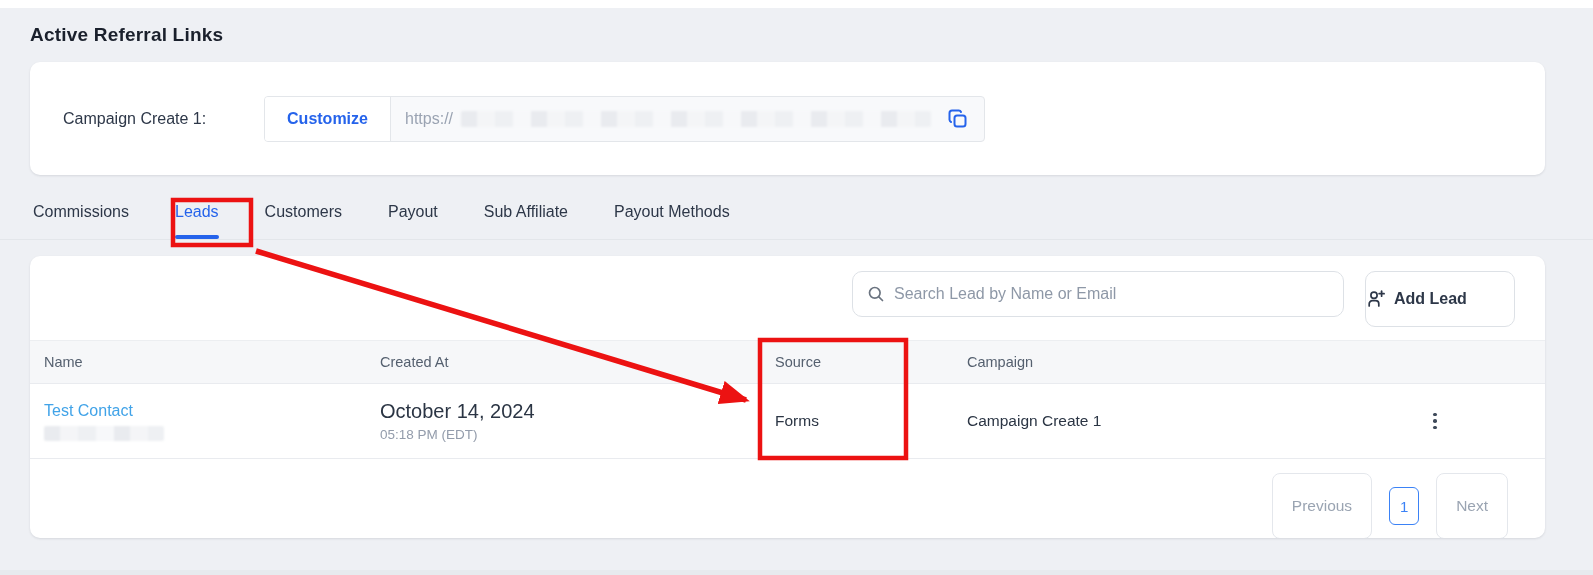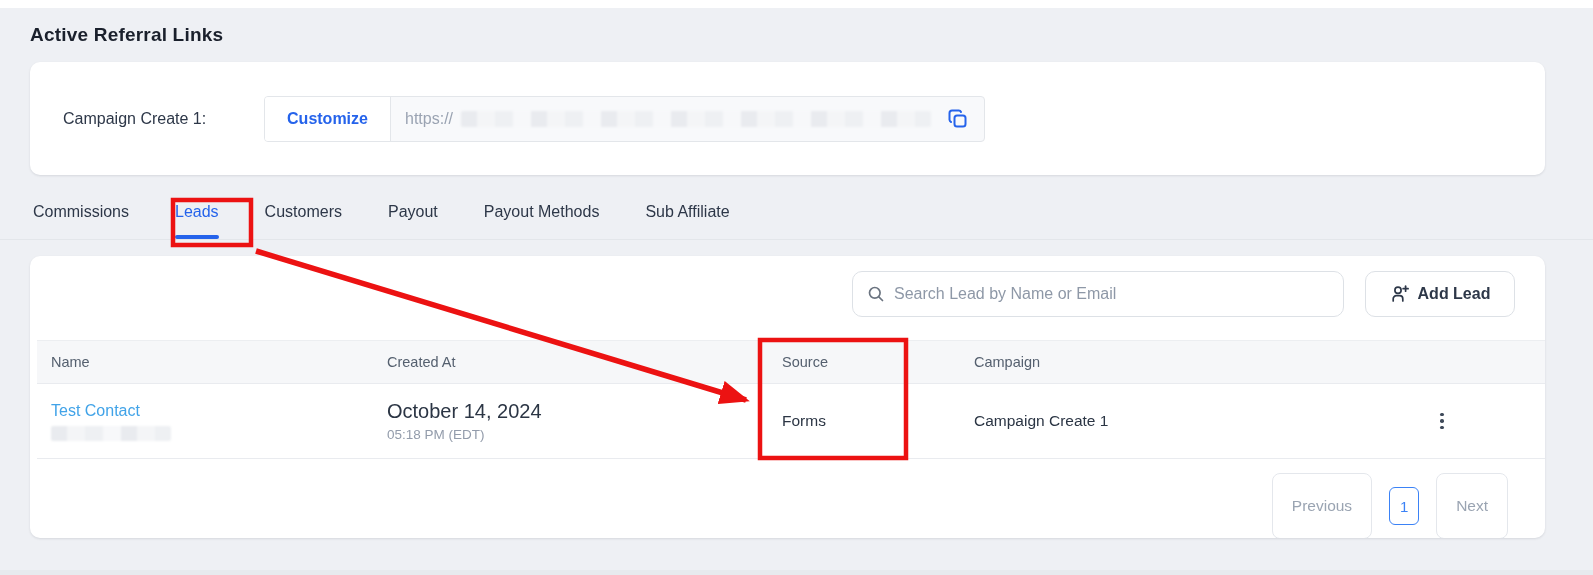--- a/index.html
+++ b/index.html
@@ -58,27 +58,27 @@
   .toolbar { position: absolute; left: 0; top: 0; width: 100%; height: 84px; }
   .search-box {
     position: absolute; left: 822px; top: 15px; width: 492px; height: 46px;
     border: 1px solid #dde1e6; border-radius: 10px; display: flex; align-items: center; padding: 0 14px; gap: 9px; background: #fff;
   }
   .search-input {
     flex: 1; border: none; outline: none; font-size: 16px; color: #2b3544; font-family: "Liberation Sans", sans-serif; background: transparent;
   }
   .search-input::placeholder { color: #8e98a7; }
   .add-lead-btn {
-    position: absolute; left: 1335px; top: 15px; width: 150px; height: 46px;
+    position: absolute; left: 1335px; top: 15px; width: 150px; height: 56px;
     background: #fff; border: 1px solid #dde1e6; border-radius: 10px; cursor: pointer;
-    display: flex; align-items: center; justify-content: center; gap: 8px;
+    display: flex; align-items: center; gap: 8px;
     font-size: 16px; font-weight: 700; color: #2d3748; font-family: "Liberation Sans", sans-serif;
   }
 
-  .lead-table { position: absolute; left: 7px; top: 84px; width: 1515px; border-collapse: collapse; }
+  .lead-table { position: absolute; left: 0; top: 84px; width: 1515px; border-collapse: collapse; }
   .lead-table thead tr { background: #f6f7f9; border-top: 1px solid #eceef1; }
   .lead-table th {
     height: 43px; text-align: left; padding-left: 14px; font-size: 14.5px; font-weight: 400; color: #55606f;
   }
   .lead-table tbody tr { border-top: 1px solid #e9ebef; border-bottom: 1px solid #e9ebef; }
   .lead-table td { height: 75px; padding-left: 14px; vertical-align: middle; font-size: 15.5px; color: #2b3544; }
   .lead-name { color: #41a3e8; font-size: 16px; text-decoration: none; cursor: pointer; display: inline-block; }
   .email-blur { width: 120px; margin-top: 6px; height: 15px; }
   .created-date { font-size: 20px; color: #2b3544; }
   .created-time { font-size: 13.5px; color: #939cab; margin-top: 4px; }
@@ -125,22 +125,22 @@
     </div>
   </div>
 </div>
 
 <div class="tabs-divider"></div>
 <div class="tabs">
   <div class="tab">Commissions</div>
   <div class="tab active">Leads</div>
   <div class="tab">Customers</div>
   <div class="tab">Payout</div>
+  <div class="tab">Sub Affiliate</div>
   <div class="tab">Payout Methods</div>
-  <div class="tab">Sub Affiliate</div>
 </div>
 
 <div class="card table-card">
   <div class="toolbar">
     <div class="search-box">
       <span>
         <svg class="icon-svg" width="18" height="18" viewBox="0 0 18 18" fill="none" stroke="#6b7480" stroke-width="1.7" stroke-linecap="round">
           <circle cx="7.8" cy="7.8" r="5.3"></circle>
           <line x1="11.8" y1="11.8" x2="15.5" y2="15.5"></line>
         </svg>

